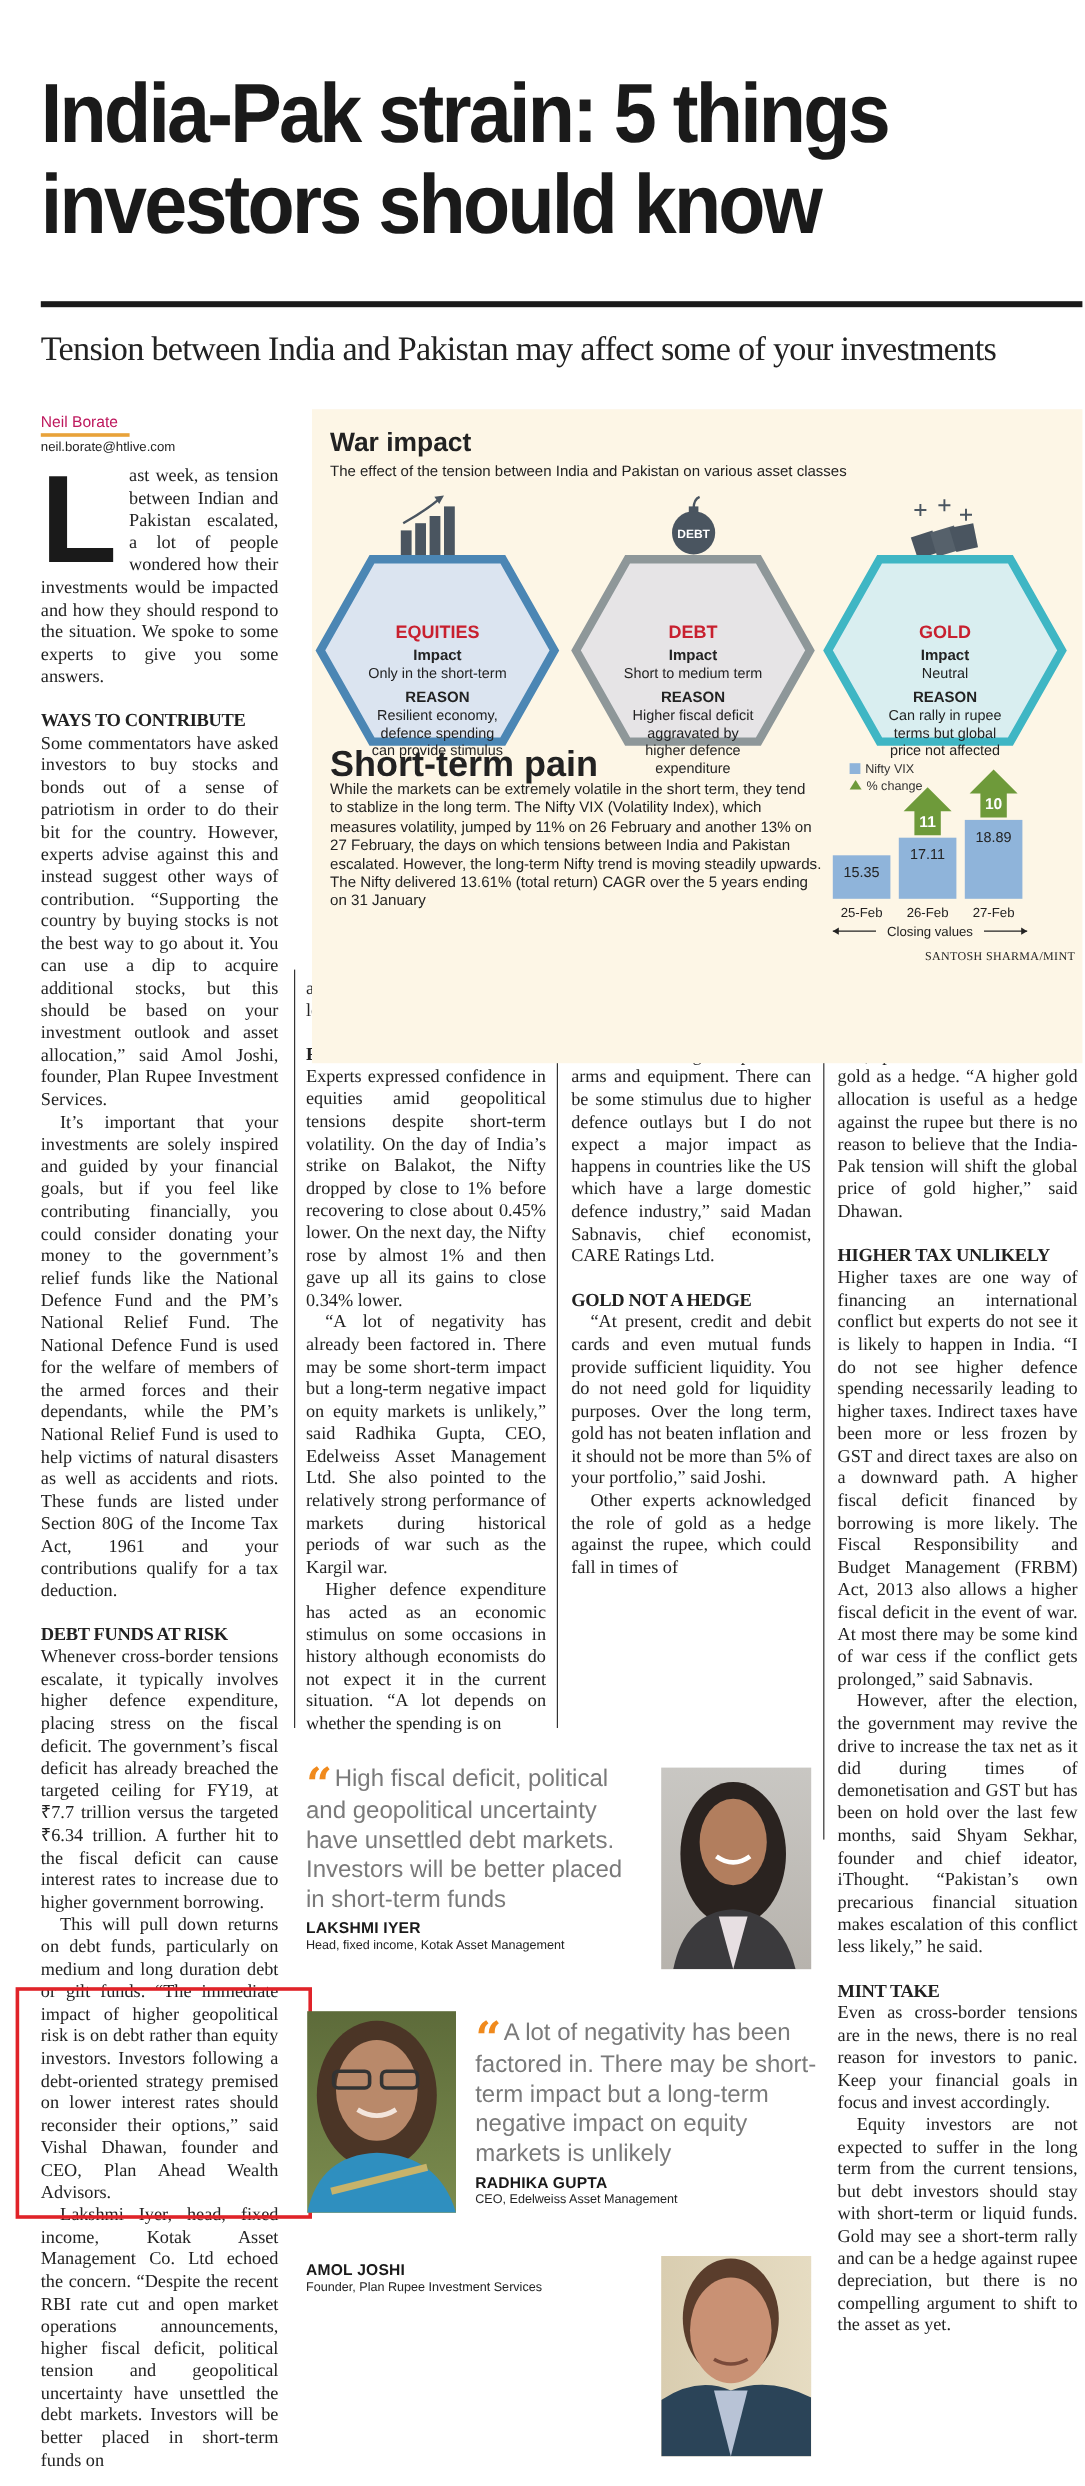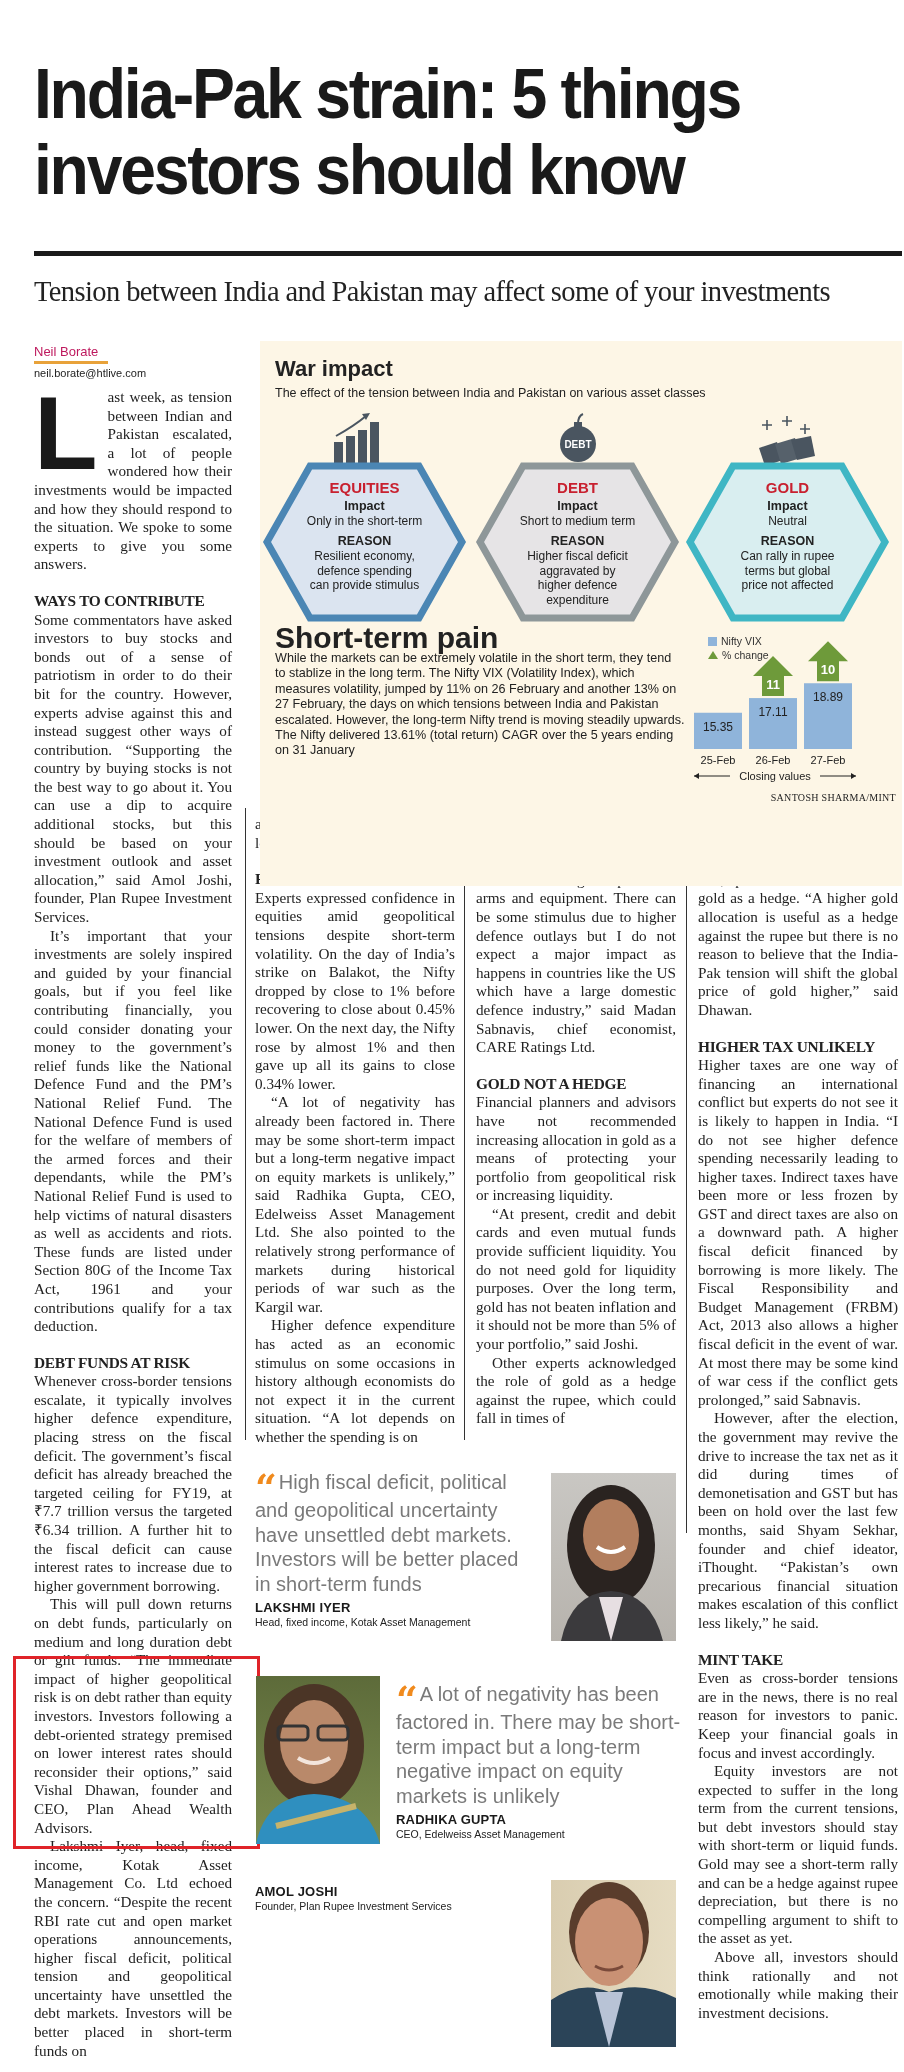--- a/index.html
+++ b/index.html
@@ -20,21 +20,21 @@
   .dropcap { float:left; font-family:"Liberation Sans", sans-serif; font-weight:700; font-size:104px; line-height:82px; margin:4px 10px 0 0; color:#1a1a1a; }
   .colrule { position:absolute; width:1px; background:#333; }
 
   
   .info { position:absolute; left:260px; top:341px; width:642px; height:545px; background:#fdf6e6; }
   .info .title { position:absolute; left:15px; top:15px; font-family:"Liberation Sans", sans-serif; font-weight:700; font-size:22px; color:#222; }
   .info .sub { position:absolute; left:15px; top:45px; font-family:"Liberation Sans", sans-serif; font-size:12.5px; color:#222; }
   .hexwrap { position:absolute; top:73px; width:205px; height:205px; }
   .hexwrap svg.hex { position:absolute; left:0; top:48px; }
   .hextext { position:absolute; left:0; top:115px; width:205px; text-align:center; font-family:"Liberation Sans", sans-serif; color:#222; }
-  .hextext .cat { font-size:15px; font-weight:700; color:#c8202f; line-height:18px; }
+  .hextext .cat { font-size:15px; font-weight:700; color:#c8202f; line-height:18px;margin-top:40px; }
   .hextext .lab { font-size:12.5px; font-weight:700; line-height:15px; margin-top:2px; }
   .hextext .val { font-size:12px; line-height:14px; }
   .hextext .reason { font-size:12px; line-height:14.5px; width:110px; margin:0 auto; }
   .icon { position:absolute; }
 
   .st-title { position:absolute; left:15px; top:253px; font-family:"Liberation Sans", sans-serif; font-weight:700; font-size:30px; color:#222; }
   .st-body { position:absolute; left:15px; top:284px; width:410px; font-family:"Liberation Sans", sans-serif; font-size:12.6px; line-height:15.4px; color:#222; }
 
   .chart { position:absolute; left:432px; top:265px; width:210px; height:180px; }
   .legend { position:absolute; left:16px; top:0; font-family:"Liberation Sans", sans-serif; font-size:10.5px; color:#333; line-height:14px; }
@@ -87,34 +87,32 @@
   <p class="noindent">a risk-reward basis rather than long duration funds,” she said.</p>
   <h3>RESILIENT EQUITY</h3>
   <p class="noindent">Experts expressed confidence in equities amid geopolitical tensions despite short-term volatility. On the day of India’s strike on Balakot, the Nifty dropped by close to 1% before recovering to close about 0.45% lower. On the next day, the Nifty rose by almost 1% and then gave up all its gains to close 0.34% lower.</p>
   <p>“A lot of negativity has already been factored in. There may be some short-term impact but a long-term negative impact on equity markets is unlikely,” said Radhika Gupta, CEO, Edelweiss Asset Management Ltd. She also pointed to the relatively strong performance of markets during historical periods of war such as the Kargil war.</p>
   <p>Higher defence expenditure has acted as an economic stimulus on some occasions in history although economists do not expect it in the current situation. “A lot depends on whether the spending is on</p>
 </div>
 
 <div class="col" style="left:476px; top:815px; width:200px;">
   <p class="noindent">domestically produced equipment or imported equipment. Historically, India has been a large importer of arms and equipment. There can be some stimulus due to higher defence outlays but I do not expect a major impact as happens in countries like the US which have a large domestic defence industry,” said Madan Sabnavis, chief economist, CARE Ratings Ltd.</p>
   <h3>GOLD NOT A HEDGE</h3>
-  <p class="noindent">Financial planners and advisors have not recommended increasing allocation in gold as a means of protecting your portfolio from geopolitical risk or increasing liquidity.</p>
   <p>“At present, credit and debit cards and even mutual funds provide sufficient liquidity. You do not need gold for liquidity purposes. Over the long term, gold has not beaten inflation and it should not be more than 5% of your portfolio,” said Joshi.</p>
   <p>Other experts acknowledged the role of gold as a hedge against the rupee, which could fall in times of</p>
 </div>
 
 <div class="col" style="left:698px; top:815px; width:200px;">
   <p class="noindent">extreme geopolitical tension. However, since we are currently nowhere close to a situation like that, planners have ruled out gold as a hedge. “A higher gold allocation is useful as a hedge against the rupee but there is no reason to believe that the India-Pak tension will shift the global price of gold higher,” said Dhawan.</p>
   <h3>HIGHER TAX UNLIKELY</h3>
   <p class="noindent">Higher taxes are one way of financing an international conflict but experts do not see it is likely to happen in India. “I do not see higher defence spending necessarily leading to higher taxes. Indirect taxes have been more or less frozen by GST and direct taxes are also on a downward path. A higher fiscal deficit financed by borrowing is more likely. The Fiscal Responsibility and Budget Management (FRBM) Act, 2013 also allows a higher fiscal deficit in the event of war. At most there may be some kind of war cess if the conflict gets prolonged,” said Sabnavis.</p>
   <p>However, after the election, the government may revive the drive to increase the tax net as it did during times of demonetisation and GST but has been on hold over the last few months, said Shyam Sekhar, founder and chief ideator, iThought. “Pakistan’s own precarious financial situation makes escalation of this conflict less likely,” he said.</p>
   <h3>MINT TAKE</h3>
   <p class="noindent">Even as cross-border tensions are in the news, there is no real reason for investors to panic. Keep your financial goals in focus and invest accordingly.</p>
   <p>Equity investors are not expected to suffer in the long term from the current tensions, but debt investors should stay with short-term or liquid funds. Gold may see a short-term rally and can be a hedge against rupee depreciation, but there is no compelling argument to shift to the asset as yet.</p>
-  <p>Above all, investors should think rationally and not emotionally while making their investment decisions.</p>
 </div>
 
 <div class="info">
   <div class="title">War impact</div>
   <div class="sub">The effect of the tension between India and Pakistan on various asset classes</div>
 
   <div class="hexwrap" style="left:2px;">
     <svg class="icon" width="60" height="52" viewBox="0 0 60 52" style="left:70px; top:-2px;">
       <rect x="2" y="30" width="9" height="22" fill="#4a5560"></rect>
       <rect x="14" y="24" width="9" height="28" fill="#4a5560"></rect>

